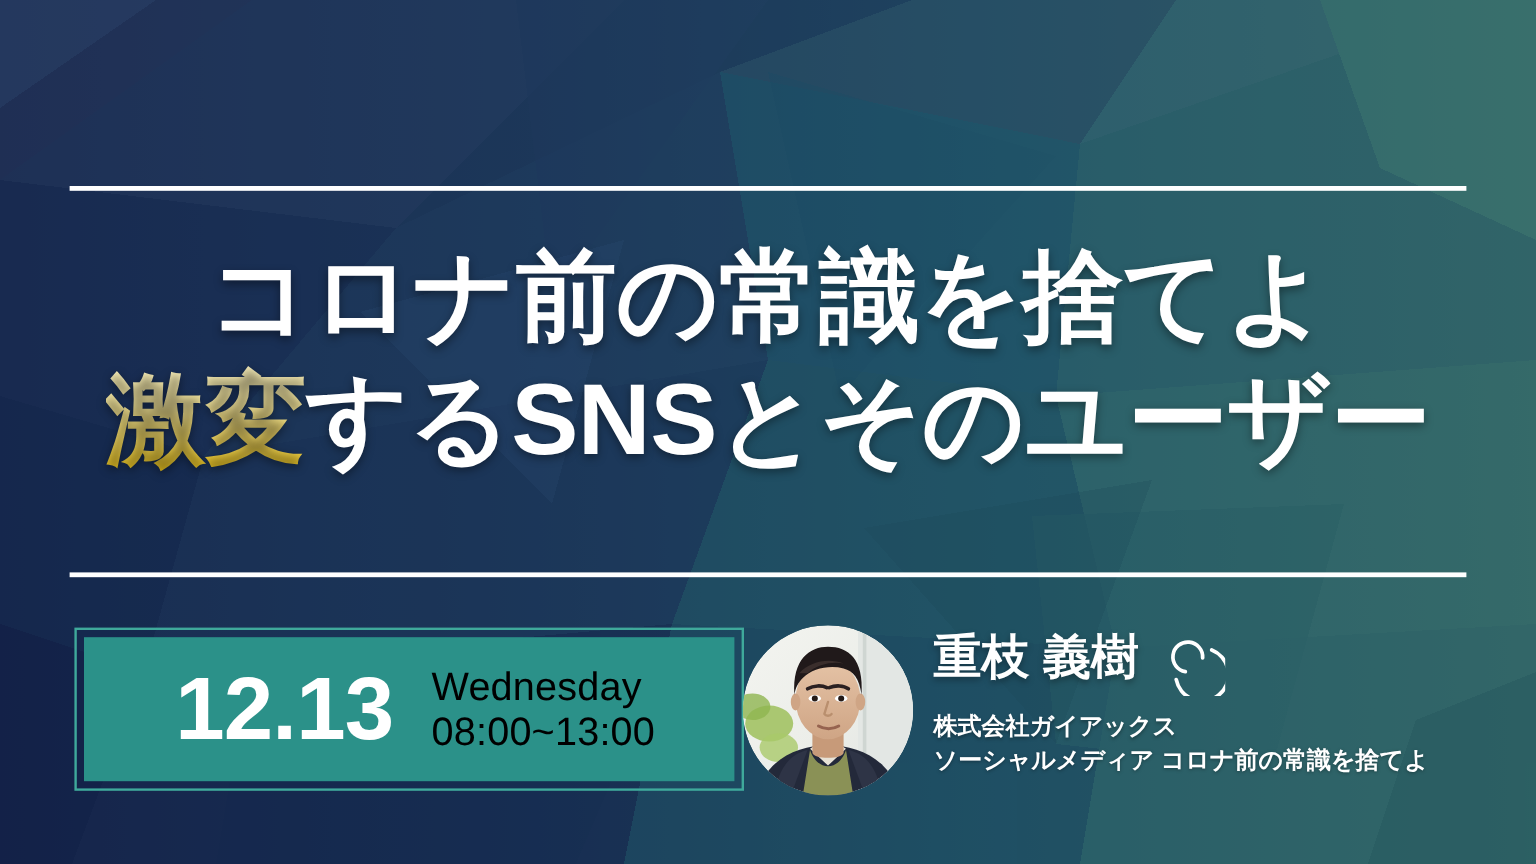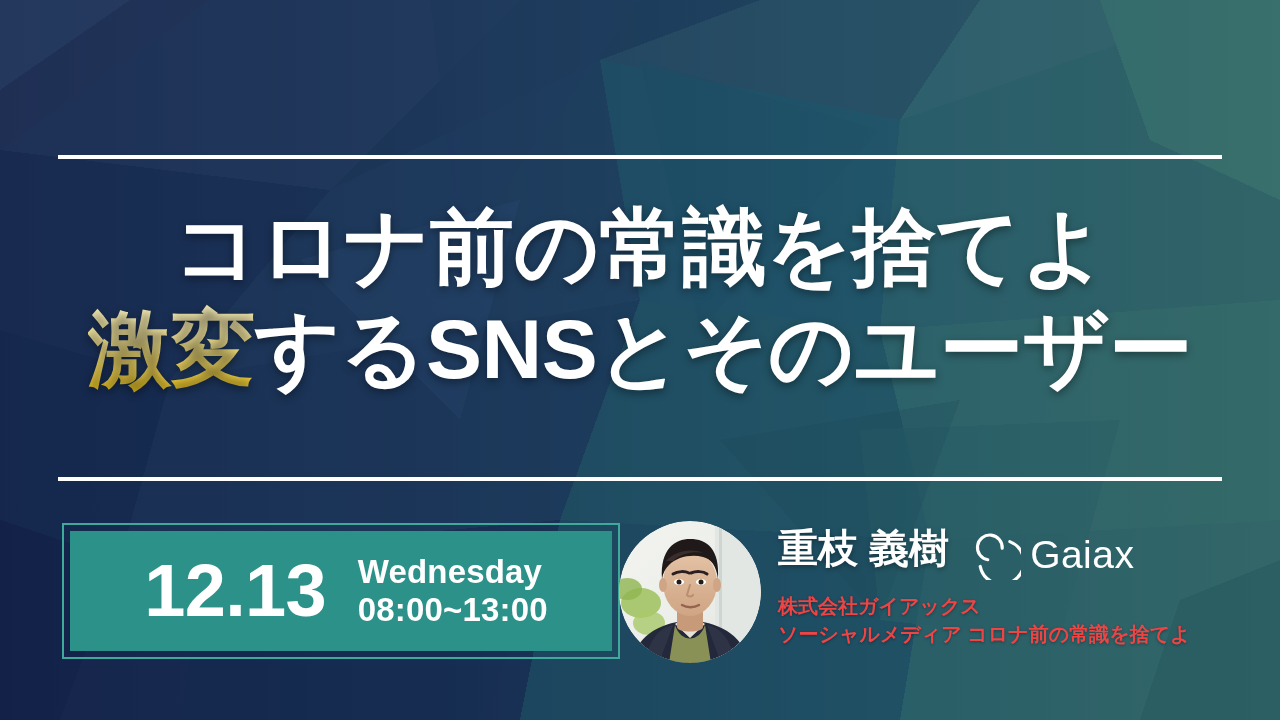--- a/index.html
+++ b/index.html
@@ -80,23 +80,23 @@
   }
   #date-big {
     color:#ffffff;
     font-size:74px;
     font-weight:bold;
     line-height:1;
     letter-spacing:-0.01em;
   }
   #date-sub { display:flex; flex-direction:column; justify-content:center; }
   #date-weekday, #date-time {
-    color:#ffffff;
+    color:#000000;
     font-size:33px;
-    font-weight:bold;
+    font-weight:normal;
     line-height:1.16;
     letter-spacing:0.005em;
     margin-left:18px;
   }
 
   
   #speaker-photo {
     position:absolute;
     left:619px; top:521px;
     width:142px; height:142px;
@@ -128,21 +128,21 @@
   #gaiax-mark { display:block; width:52px; height:52px; }
   #gaiax-word {
     color:#ffffff;
     font-size:39px;
     line-height:1;
     letter-spacing:0.012em;
     font-weight:400;
   }
   #speaker-org {
     margin-top:11px;
-    color:#ef4444;
+    color:#ffffff;
     font-size:20px;
     font-weight:bold;
     line-height:1.38;
     white-space:nowrap;
     text-shadow:0 1px 3px rgba(0,0,0,.35);
   }
   #speaker-org span { display:block; }
 </style>
 </head>
 <body>
@@ -271,21 +271,20 @@
   <div id="speaker-block">
     <div id="speaker-row">
       <div id="speaker-name">重枝 義樹</div>
       <div id="gaiax-logo">
         <svg id="gaiax-mark" viewBox="0 0 52 52">
           <g fill="none" stroke="#ffffff" stroke-width="3.1" stroke-linecap="round">
             <path d="M40.8 13.6 A22 22 0 1 1 11.2 38.4"></path>
             <path d="M33.2 20.3 A12.4 12.4 0 1 0 18.8 31.7"></path>
           </g>
         </svg>
-        <div id="gaiax-word">Gaiax</div>
       </div>
     </div>
     <div id="speaker-org">
       <span>株式会社ガイアックス</span>
       <span>ソーシャルメディア コロナ前の常識を捨てよ</span>
     </div>
   </div>
 
 </div>
 

